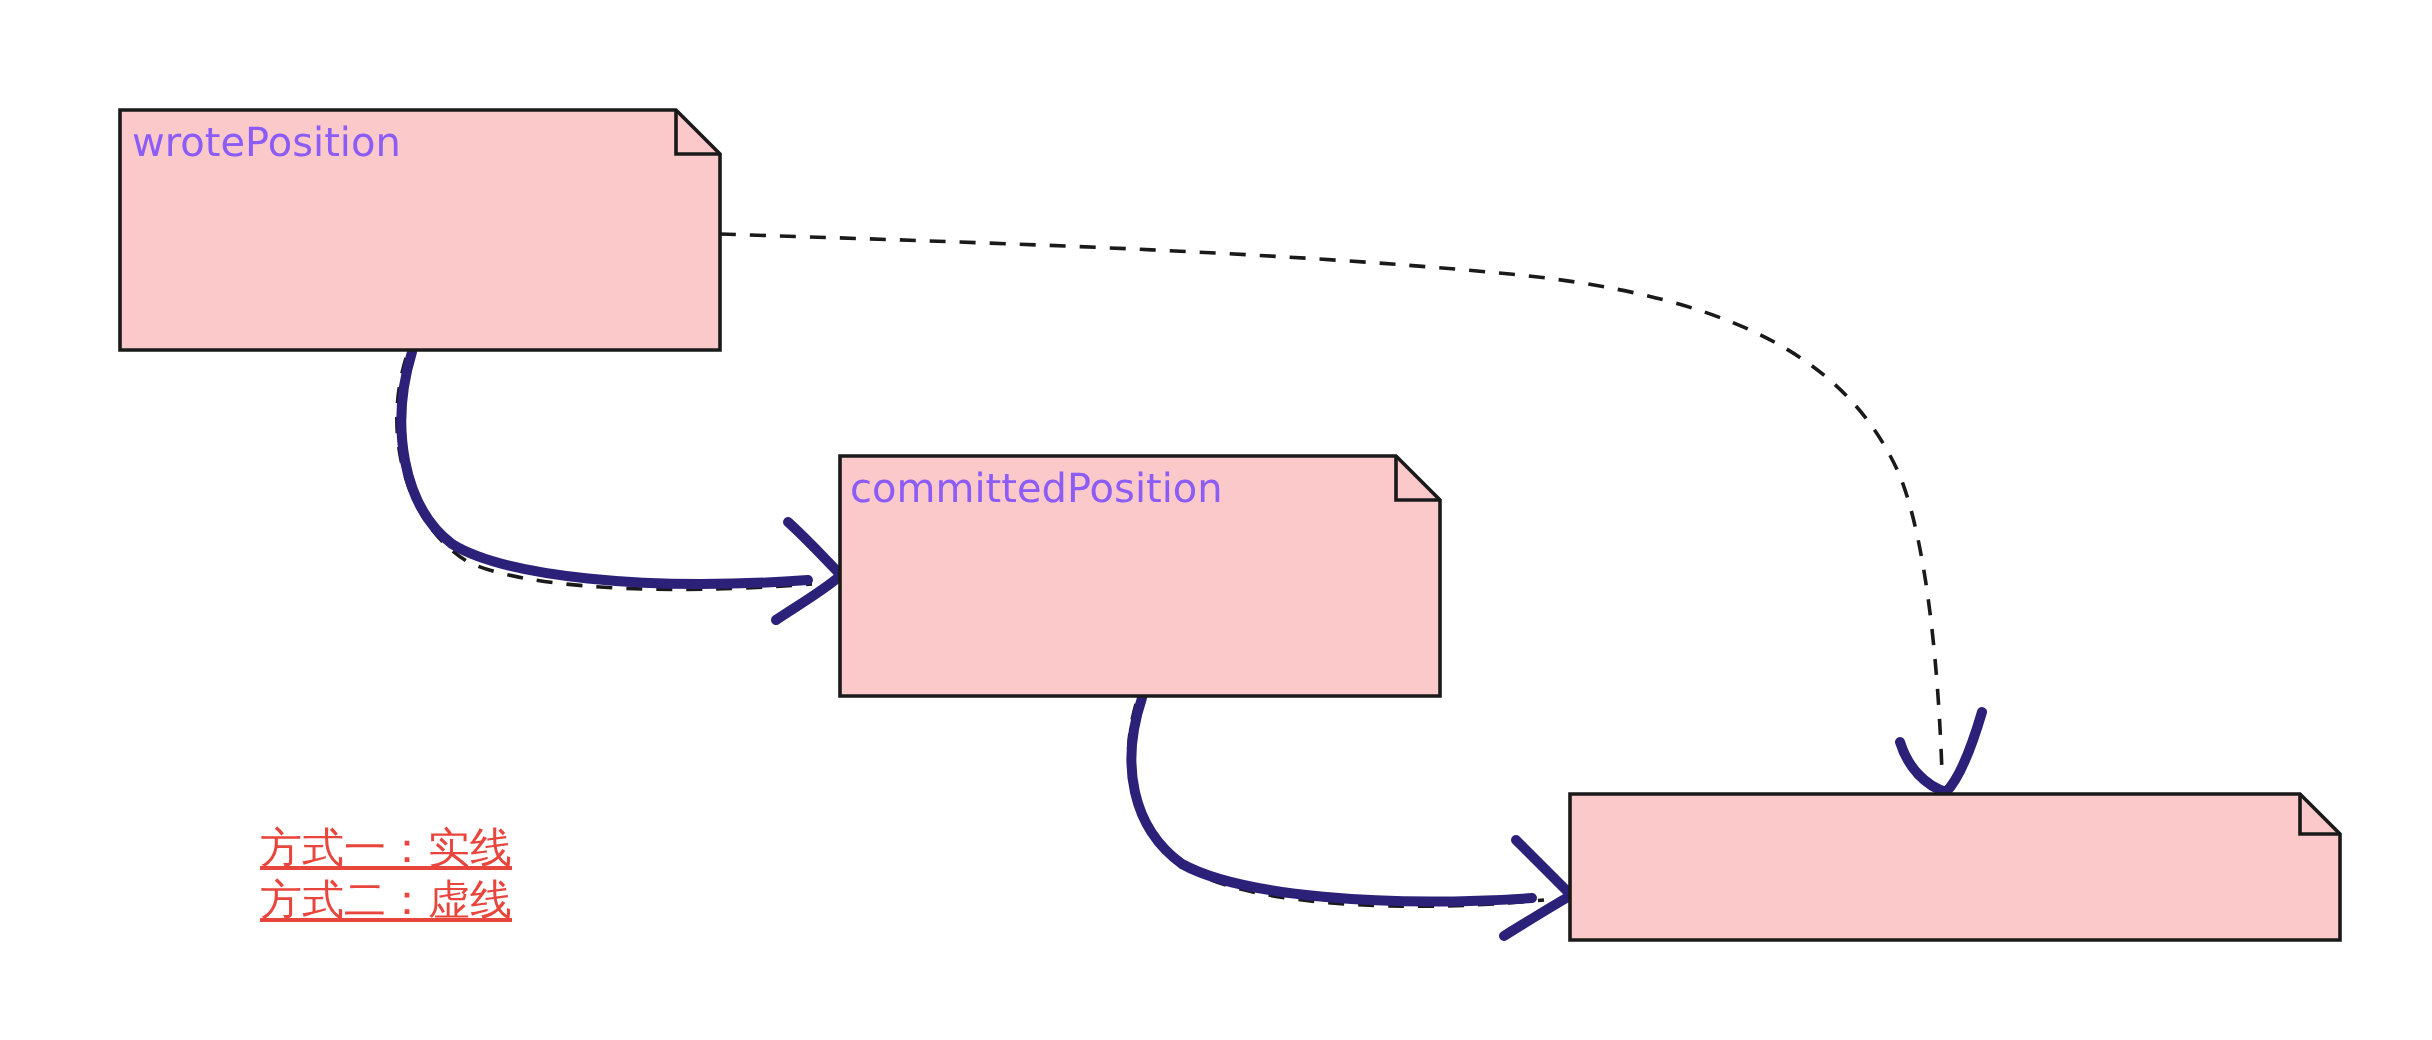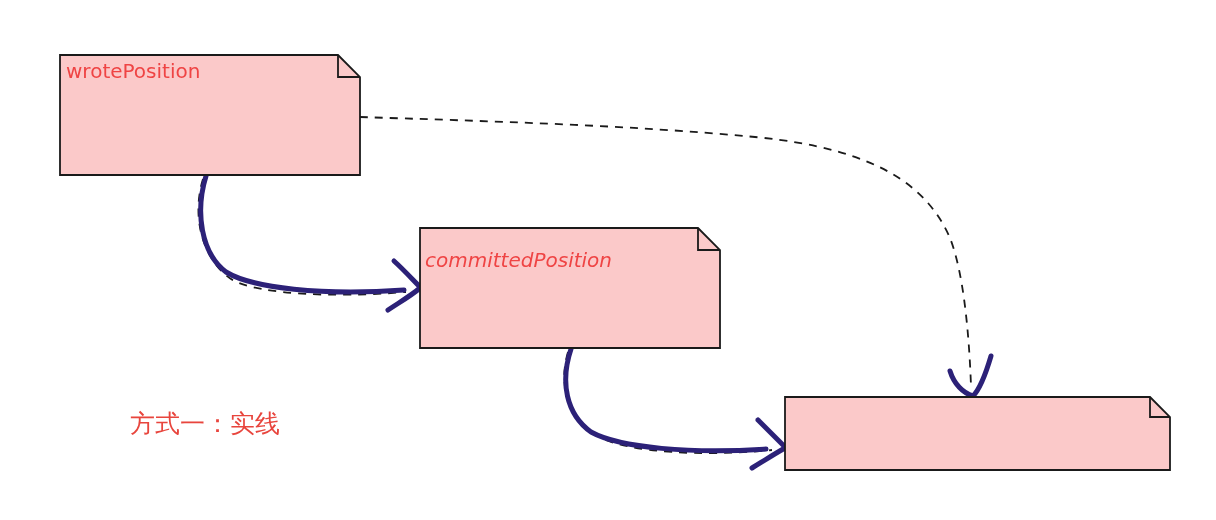--- a/index.html
+++ b/index.html
@@ -41,31 +41,32 @@
   .dashed-line {
     fill: none;
     stroke-width: 1.8;
     stroke-dasharray: 8 7;
     stroke-linecap: butt;
   }
   .note-label {
     position: absolute;
     font-size: 20px;
     line-height: 24px;
-    color: #ef4444;
+    color: #8b5cf6;
     white-space: nowrap;
   }
   .legend {
     position: absolute;
     left: 130px;
     top: 411px;
-    font-size: 25px;
+    font-size: 21px;
     line-height: 26px;
     color: #e8453d;
     white-space: nowrap;
+    text-decoration: underline;
   }
 </style>
 </head>
 <body>
 
 <div id="stage">
 
   <svg id="diagram-svg" viewBox="0 0 1216 520" xmlns="http://www.w3.org/2000/svg">
 
     <path class="dashed-line" d="M360,117 C480,121 630,125 755,137 C880,149 928,188 950,238 C963,271 969,330 971,386" stroke="#1a1a1a"></path>
@@ -102,20 +103,21 @@
     </g>
 
     <g>
       <path class="note-shape" d="M785,397 L1150,397 L1170,417 L1170,470 L785,470 Z" fill="#fbc9c9"></path>
       <path class="fold-line" d="M1150,397 L1150,417 L1170,417"></path>
     </g>
   </svg>
 
   <div class="note-label" style="left:66px; top:59px;">wrotePosition</div>
 
-  <div class="note-label" style="left:425px; top:248px;font-style:italic;">committedPosition</div>
+  <div class="note-label" style="left:425px; top:232px;">committedPosition</div>
 
 
   <div class="legend">
     <div>方式一：实线</div>
+    <div>方式二：虚线</div>
   </div>
 
 </div>
 
 </body></html>

